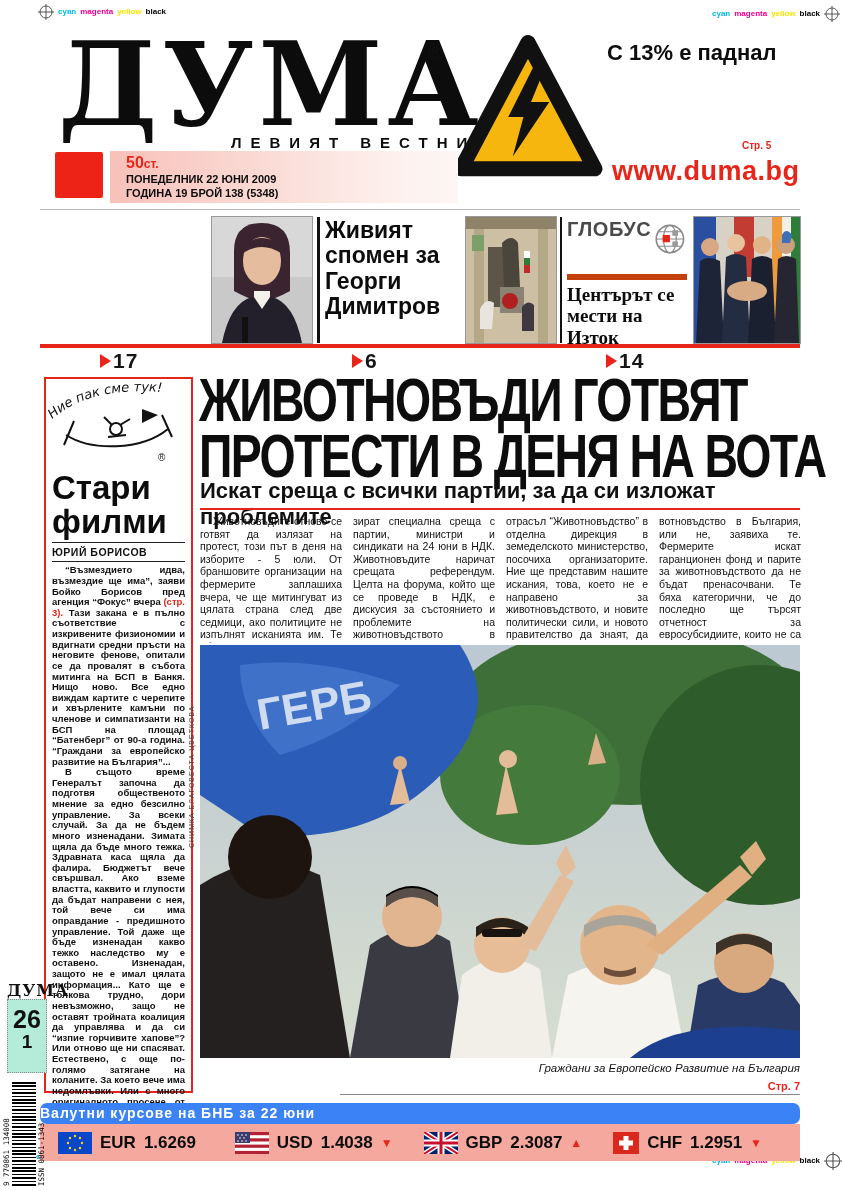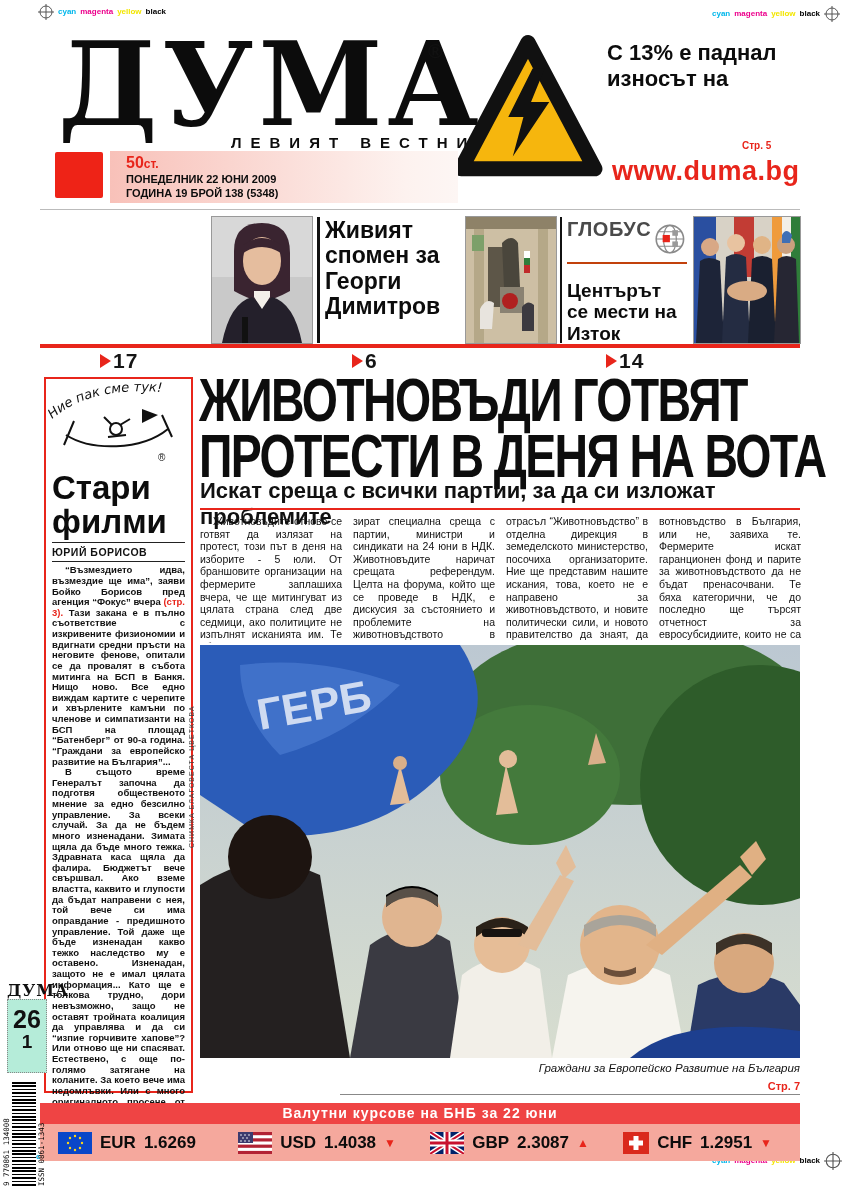--- a/index.html
+++ b/index.html
@@ -28,42 +28,42 @@
   .kicker{font-size:15px;color:#222;}
   .teaser-title{font-weight:bold;font-size:20px;line-height:1.14;color:#0c0c0c;}
   .teaser-title2{font-weight:bold;font-size:23px;line-height:1.1;color:#0c0c0c;}
   .teaser-title3{font-weight:bold;font-size:19px;line-height:1.12;color:#0c0c0c;}
   .vdiv{background:#111;}
   .photo-frame{outline:1px solid #999;}
   .redrule{background:#e8251b;}
   .marker{display:flex;align-items:center;gap:2px;}
   .marker-num{font-weight:bold;font-size:21px;color:#151515;letter-spacing:1px;}
   .tri-right{width:0;height:0;border-top:7px solid transparent;border-bottom:7px solid transparent;border-left:11px solid #e8251b;}
-  .globus-row{display:flex;align-items:flex-start;border-bottom:2px solid #c2410c;padding-bottom:2px;}
+  .globus-row{display:flex;align-items:flex-start;border-bottom:6px solid #c2410c;padding-bottom:14px;}
   .globus-text{font-weight:bold;font-size:20px;color:#4a4a4a;letter-spacing:0.5px;}
   
   .opinion-box{border:2px solid #e8251b;box-sizing:border-box;background:#fff;}
   .opinion-title{font-weight:bold;font-size:33px;line-height:1.02;color:#0c0c0c;margin:2px 4px 4px 6px;}
   .opinion-by{font-weight:bold;font-size:10.5px;letter-spacing:0.5px;border-top:1px solid #222;border-bottom:1px solid #222;
               margin:0 6px;padding:3px 0;}
   .opinion-text{font-size:9.5px;font-weight:bold;line-height:1.12;text-align:justify;margin:3px 6px 0 6px;}
   .opinion-text p{margin:0;text-indent:13px;}
   .redref{color:#e8251b;}
   
   .lead-headline{font-weight:bold;font-size:56px;line-height:0.92;letter-spacing:-2px;color:#0d0d0d;
                  transform:scaleX(0.83) scaleY(1.08);transform-origin:top left;white-space:nowrap;}
   .lead-sub{font-weight:bold;font-size:22px;color:#111;}
   .lead-cols{display:flex;gap:11px;}
   .lead-col{width:142px;font-size:10.5px;line-height:1.2;text-align:justify;}
   .photo-credit{writing-mode:vertical-rl;transform:rotate(180deg);font-size:7px;letter-spacing:1px;color:#444;}
   .caption{font-style:italic;font-size:11.5px;text-align:right;border-bottom:1px solid #888;padding-bottom:20px;}
   .caption-ref{text-align:right;font-weight:bold;color:#e8251b;font-size:11px;margin-top:2px;}
   
-  .fx-title{background:#ef4444;color:#fff;font-weight:bold;font-size:14px;text-align:center;letter-spacing:1px;line-height:21px;}
-  .fx-bar{background:#f5a89d;display:flex;align-items:center;justify-content:space-between;padding:0 28px 0 18px;box-sizing:border-box;}
+  .fx-title{background:#3b82f6;color:#fff;font-weight:bold;font-size:14px;letter-spacing:1px;line-height:21px;border-radius:7px;}
+  .fx-bar{background:#f5a89d;display:flex;align-items:center;justify-content:space-between;padding:0 38px 0 18px;box-sizing:border-box;}
   .fx-item{display:flex;align-items:center;gap:8px;font-weight:bold;font-size:17px;color:#0c0c0c;}
   .fx-arrow{color:#e8251b;font-size:12px;}
   
   .side-brand{font-family:"DejaVu Serif",serif;font-weight:bold;font-size:16px;letter-spacing:1px;}
   .issue-box{background:#b5ecd9;border:1px dotted #888;text-align:center;box-sizing:border-box;}
   .issue-week{font-weight:bold;font-size:25px;line-height:1.05;}
   .issue-day{font-weight:bold;font-size:19px;line-height:1;}
   .barcode-wrap{display:flex;align-items:stretch;gap:1px;}
   .barcode-bars{width:24px;background:repeating-linear-gradient(180deg,#000 0px,#000 1.6px,#fff 1.6px,#fff 3.4px);}
   .vtext{writing-mode:vertical-rl;transform:rotate(180deg);font-family:"DejaVu Sans Mono",monospace;font-size:7.5px;color:#000;}
@@ -118,21 +118,20 @@
   <div class="abs mast-reg" style="left:428px;top:40px;">®</div>
   <div class="abs tagline" style="left:231px;top:134px;">ЛЕВИЯТ ВЕСТНИК</div>
 
   <svg class="abs" style="left:452px;top:32px;" width="152" height="158" viewBox="0 0 100 104">
     <path d="M50 7 L94 90 L6 90 Z" fill="#f6b60d" stroke="#111" stroke-width="10" stroke-linejoin="round"></path>
     <path d="M53 24 L37 56 L47 56 L40 82 L64 46 L52 46 L61 24 Z" fill="#111"></path>
   </svg>
 
   <div class="abs topstory" style="left:607px;top:40px;width:200px;">
     <div>С 13% е паднал</div>
-    <div>износът на</div>
   </div>
   <div class="abs pageref" style="left:742px;top:140px;">Стр. 5</div>
   <div class="abs website" style="left:612px;top:156px;">www.duma.bg</div>
 
   <div class="abs redsquare" style="left:55px;top:152px;width:48px;height:46px;"></div>
   <div class="abs pricebar" style="left:110px;top:151px;width:348px;height:52px;">
     <div><span class="price">50</span><span class="price priceunit">ст.</span></div>
     <div class="dateline">ПОНЕДЕЛНИК 22 ЮНИ 2009</div>
     <div class="dateline">ГОДИНА 19 БРОЙ 138 (5348)</div>
   </div>
@@ -172,21 +171,21 @@
       <span class="globus-text">ГЛОБУС</span>
       <svg width="42" height="42" viewBox="0 0 42 42" style="margin-left:2px;">
         <circle cx="21" cy="21" r="17" fill="none" stroke="#8a8a8a" stroke-width="2"></circle>
         <ellipse cx="21" cy="21" rx="8" ry="17" fill="none" stroke="#8a8a8a" stroke-width="1.5"></ellipse>
         <path d="M4 21 H38 M6 12 H36 M6 30 H36" stroke="#8a8a8a" stroke-width="1.5" fill="none"></path>
         <rect x="12" y="16" width="9" height="9" fill="#e8251b"></rect>
         <rect x="24" y="10" width="7" height="7" fill="#9a9a9a"></rect>
           <rect x="24" y="24" width="7" height="7" fill="#9a9a9a"></rect>
       </svg>
     </div>
-    <div class="teaser-title3" style="margin-top:16px;">Центърът се мести на Изток</div>
+    <div class="teaser-title3" style="margin-top:4px;font-family:Liberation Serif, serif;">Центърът се мести на Изток</div>
   </div>
   <svg class="abs photo-frame" style="left:694px;top:217px;" width="106" height="126" viewBox="0 0 106 126">
     <rect width="106" height="126" fill="#d8d2c6"></rect>
     <rect x="0" width="22" height="126" fill="#2a4fa0"></rect>
     <rect x="78" width="10" height="126" fill="#ef9b3c"></rect>
       <rect x="88" width="9" height="126" fill="#f2efe8"></rect>
       <rect x="97" width="9" height="126" fill="#2f7d3a"></rect>
     <rect x="40" y="0" width="20" height="60" fill="#c23c34"></rect>
     <circle cx="16" cy="30" r="9" fill="#d8a886"></circle>
       <circle cx="42" cy="26" r="9" fill="#e8c3a0"></circle>

